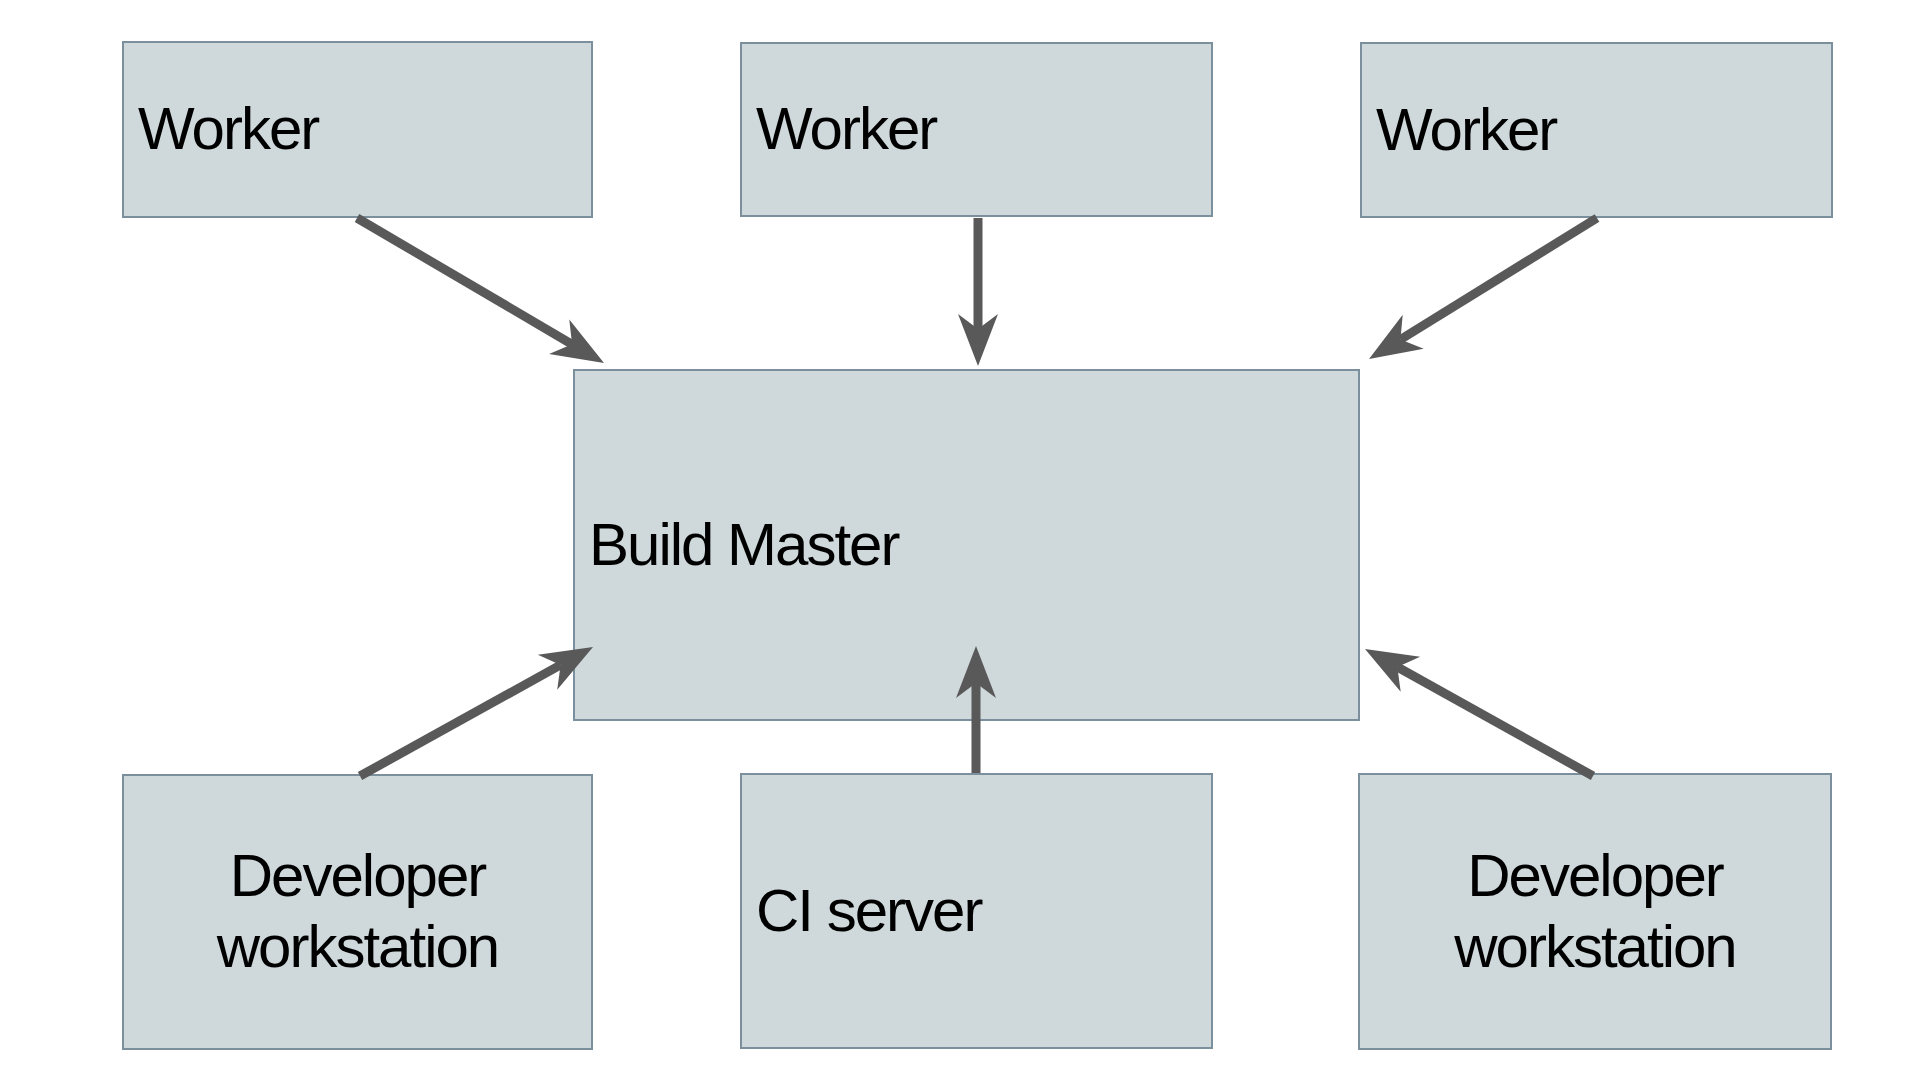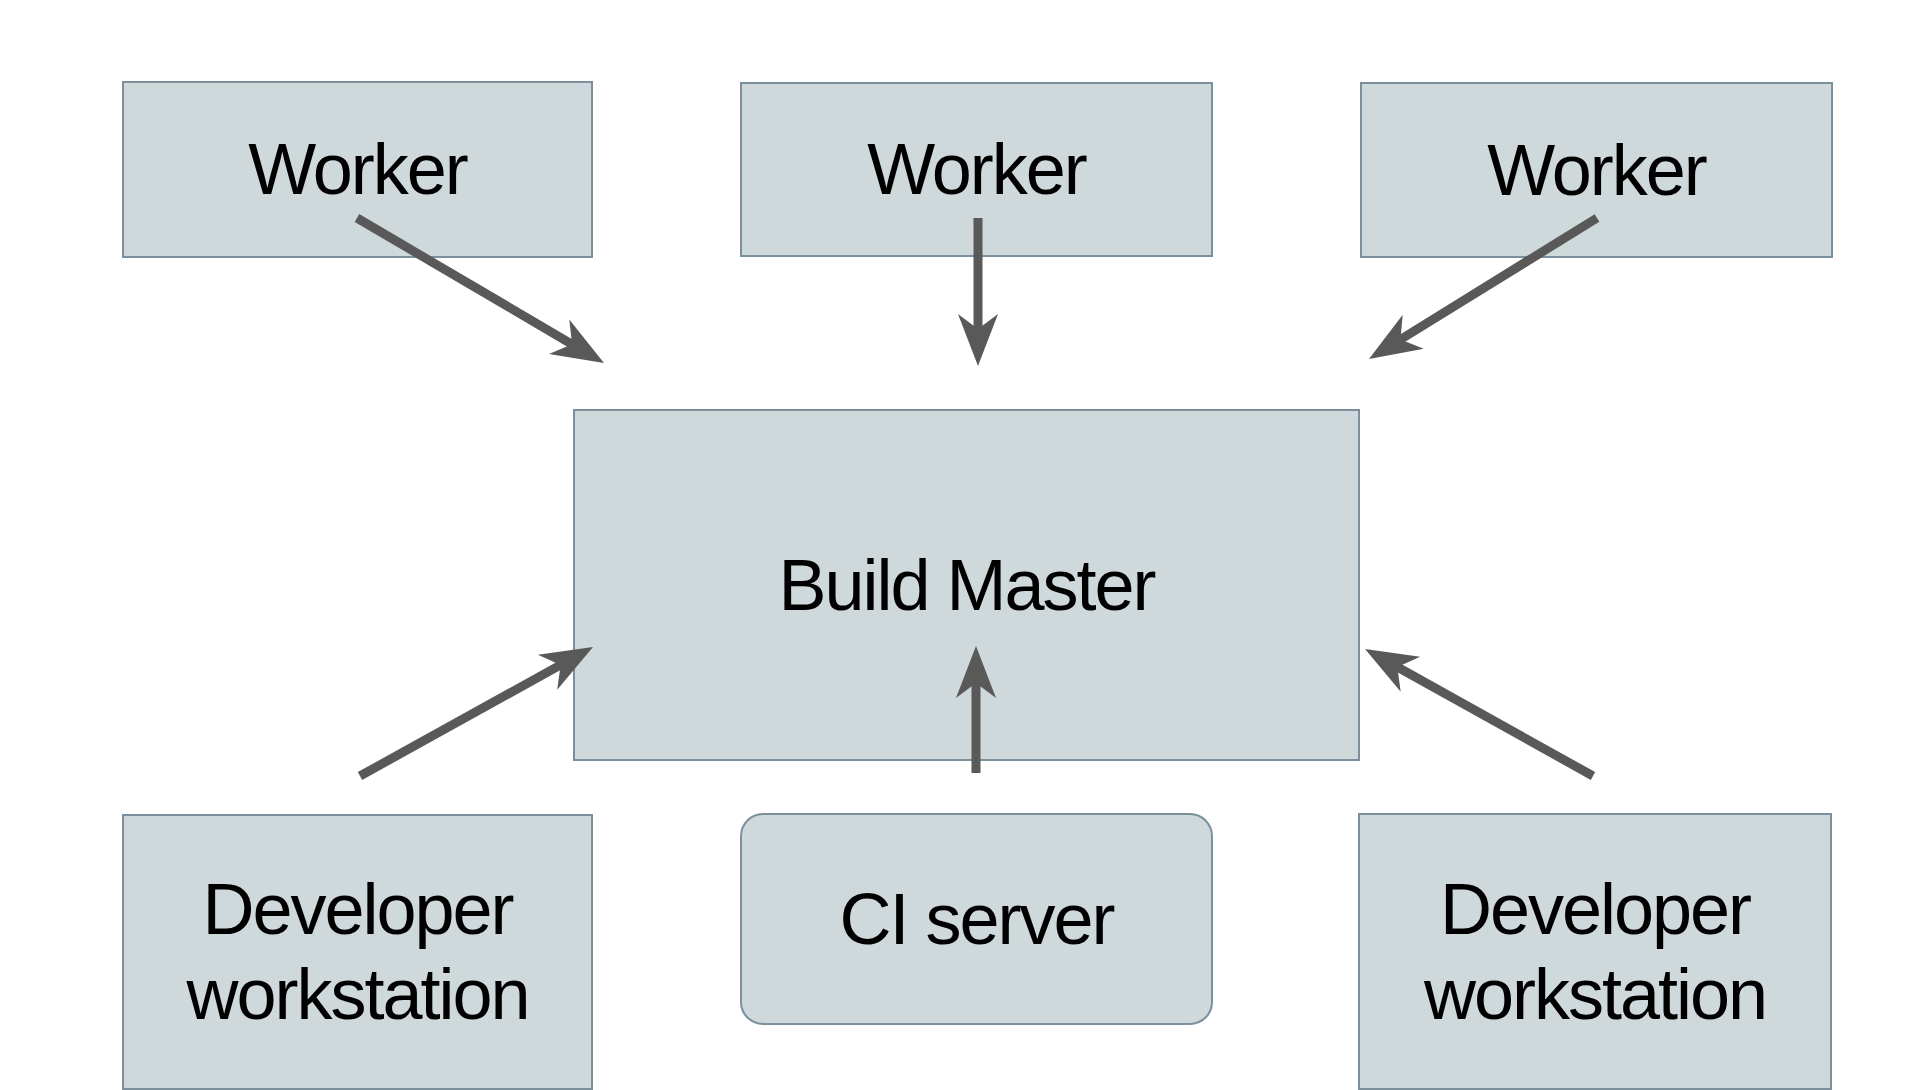--- a/index.html
+++ b/index.html
@@ -7,30 +7,29 @@
     position:relative;
     width:1910px;height:1090px;
     background:var(--bg,#ffffff);
     overflow:hidden;
     font-family:"Liberation Sans",sans-serif;
   }
   .node{
     position:absolute;
     display:flex;
     align-items:center;
-    justify-content:center;
+    justify-content:flex-start;
     text-align:center;
     box-sizing:border-box;
     background:var(--box-fill,#cfd8da);
     border:2px solid var(--box-border,#7b8f9c);
     color:var(--text-color,#000000);
-    font-size:72px;
+    font-size:60px;
     letter-spacing:-2px;
     line-height:1.18;
-    margin-top:40px;
   }
   .node .label{
     display:block;
     padding:0 14px;
   }
   .arrows{
     position:absolute;
     left:0;top:0;
     pointer-events:none;
   }
@@ -48,21 +47,21 @@
       </div>
       <div class="node" style="left: 1360px; top: 42px; width: 473px; height: 176px;">
         <span class="label">Worker</span>
       </div>
       <div class="node" style="left: 573px; top: 369px; width: 787px; height: 352px;">
         <span class="label">Build Master</span>
       </div>
       <div class="node" style="left: 122px; top: 774px; width: 471px; height: 276px;">
         <span class="label">Developer workstation</span>
       </div>
-      <div class="node" style="left: 740px; top: 773px; width: 473px; height: 212px; border-radius: 23px;">
+      <div class="node" style="left: 740px; top: 773px; width: 473px; height: 276px;">
         <span class="label">CI server</span>
       </div>
       <div class="node" style="left: 1358px; top: 773px; width: 474px; height: 277px;">
         <span class="label">Developer workstation</span>
       </div>
     </div>
   <svg class="arrows" id="arrows-layer" width="1910" height="1090" viewBox="0 0 1910 1090">
       <g>
         <line x1="357" y1="218" x2="572.0918420551544" y2="344.2684902752931" stroke="#595959" stroke-width="9"></line>
         <path d="M604 363 L549.0309619560512 353.9222879246528 L572.0918420551544 344.2684902752931 L569.2812427395181 319.4269820383332 Z" fill="#595959"></path>

